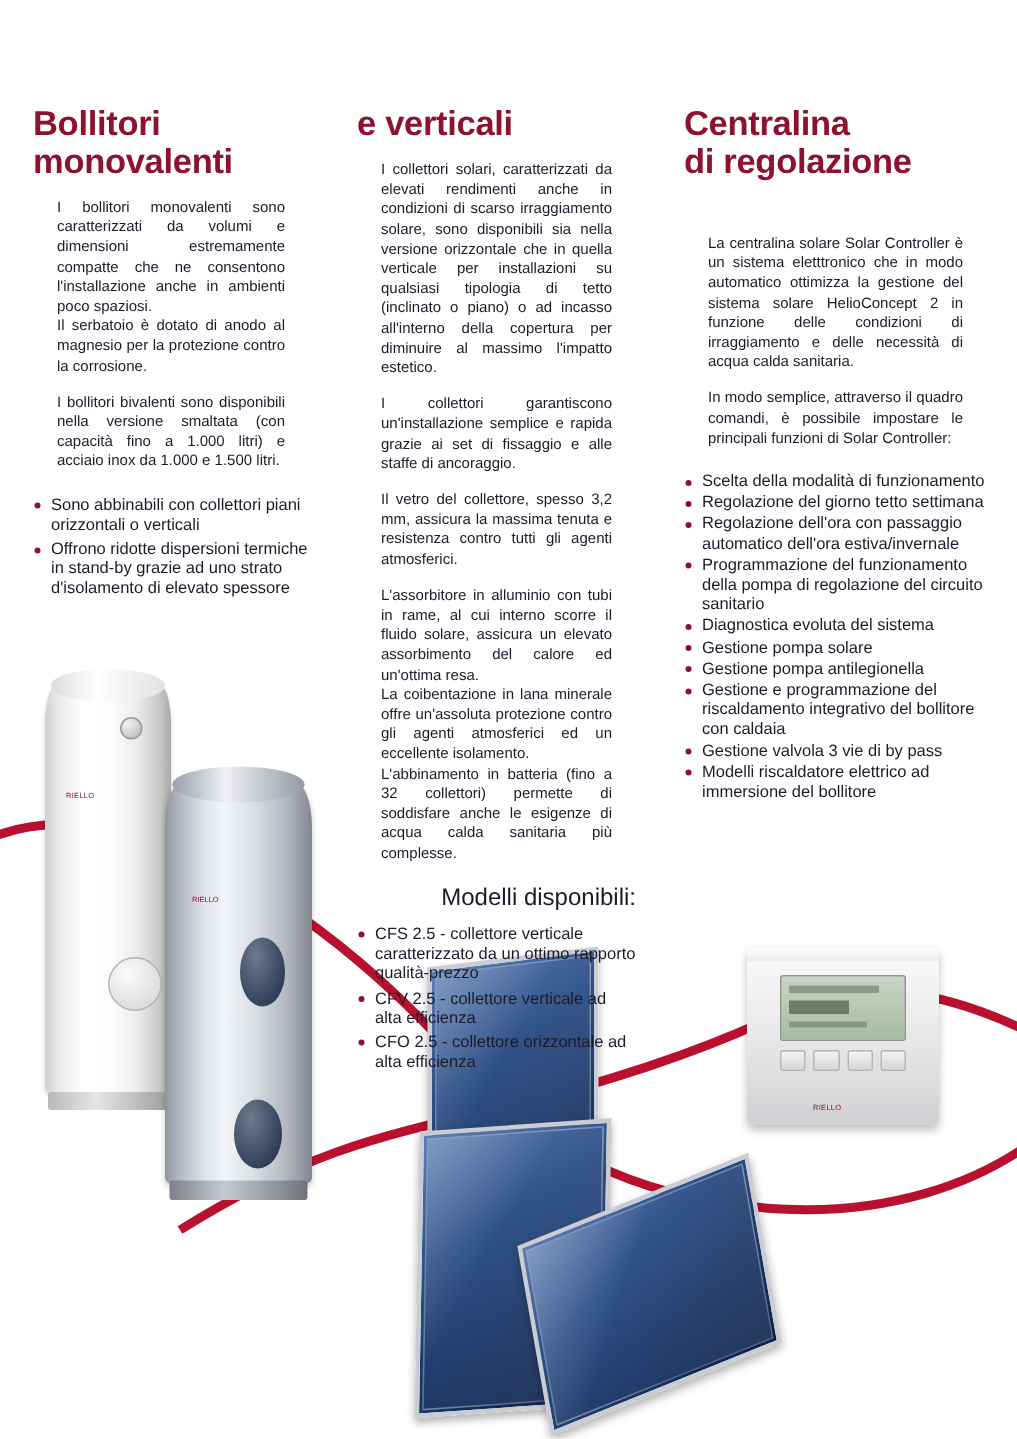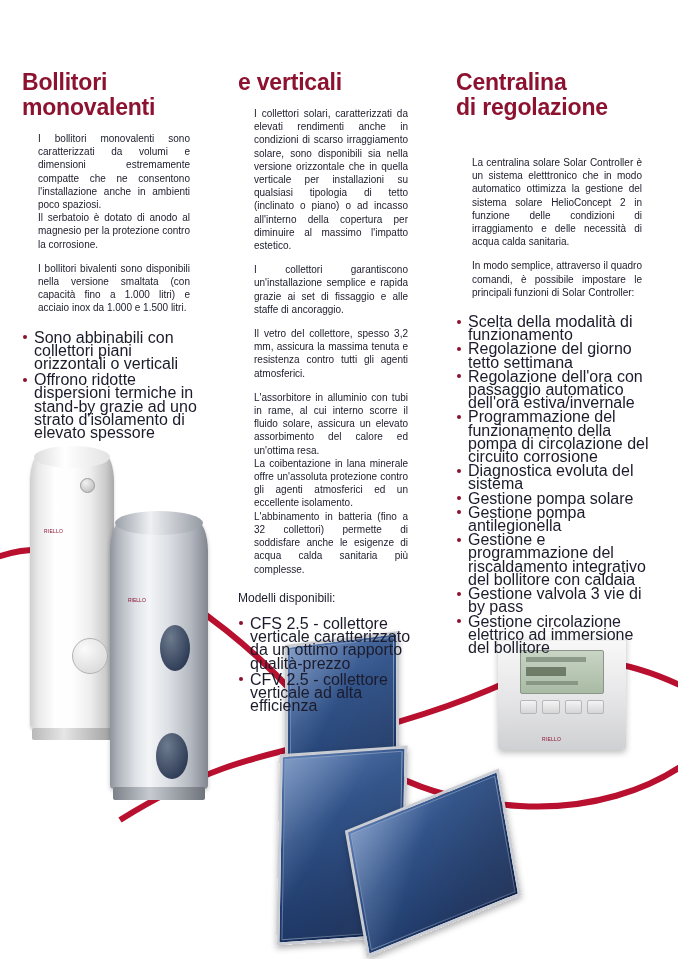--- a/index.html
+++ b/index.html
@@ -58,21 +58,21 @@
   }
   .body-text p { margin: 0 0 11px 0; }
   .body-text p:last-child { margin-bottom: 0; }
 
   .gap-top { margin-top: 12px; }
 
   ul.bullets {
     list-style: none;
     margin: 12px 0 0 0;
     padding: 0;
-    font-size: 16px;
+    font-size: 11px;
     line-height: 13.2px;
     color: #1b1b2b;
   }
   ul.bullets li {
     position: relative;
     padding-left: 12px;
     margin-bottom: 3px;
   }
   ul.bullets li::before {
     content: "";
@@ -80,24 +80,25 @@
     left: 1px;
     top: 4.5px;
     width: 4px;
     height: 4px;
     border-radius: 50%;
     background: #8c1230;
   }
   ul.bullets.tight li { margin-bottom: 1px; }
 
   .sub-label {
-    font-size: 12px;
+    font-size: 16px;
     line-height: 13.2px;
     color: #1b1b2b;
     margin: 13px 0 0 0;
+    text-align: right;
   }
 
   
   .curve-svg {
     position: absolute;
     left: 0;
     top: 0;
     width: 678px;
     height: 959px;
     pointer-events: none;
@@ -395,40 +396,41 @@
       <div class="body-text gap-top">
         <p>I collettori solari, caratterizzati da elevati rendimenti anche in condizioni di scarso irraggiamento solare, sono disponibili sia nella versione orizzontale che in quella verticale per installazioni su qualsiasi tipologia di tetto (inclinato o piano) o ad incasso all'interno della copertura per diminuire al massimo l'impatto estetico.</p>
         <p>I collettori garantiscono un'installazione semplice e rapida grazie ai set di fissaggio e alle staffe di ancoraggio.</p>
         <p>Il vetro del collettore, spesso 3,2 mm, assicura la massima tenuta e resistenza contro tutti gli agenti atmosferici.</p>
         <p>L'assorbitore in alluminio con tubi in rame, al cui interno scorre il fluido solare, assicura un elevato assorbimento del calore ed un'ottima resa.<br>La coibentazione in lana minerale offre un'assoluta protezione contro gli agenti atmosferici ed un eccellente isolamento.<br>L'abbinamento in batteria (fino a 32 collettori) permette di soddisfare anche le esigenze di acqua calda sanitaria più complesse.</p>
       </div>
       <p class="sub-label">Modelli disponibili:</p>
       <ul class="bullets">
         <li>CFS 2.5 - collettore verticale caratterizzato da un ottimo rapporto qualità-prezzo</li>
         <li>CFV 2.5 - collettore verticale ad alta efficienza</li>
+        <li>CFO 2.5 - collettore orizzontale ad alta efficienza</li>
       </ul>
     </div>
 
     <div class="col col-3">
       <h1 class="heading">
         <span class="ln">Centralina</span>
         <span class="ln">di regolazione</span>
       </h1>
       <div class="body-text gap-top" style="margin-top:36px">
         <p>La centralina solare Solar Controller è un sistema eletttronico che in modo automatico ottimizza la gestione del sistema solare HelioConcept 2 in funzione delle condizioni di irraggiamento e delle necessità di acqua calda sanitaria.</p>
         <p>In modo semplice, attraverso il quadro comandi, è possibile impostare le principali funzioni di Solar Controller:</p>
       </div>
       <ul class="bullets tight">
         <li>Scelta della modalità di funzionamento</li>
         <li>Regolazione del giorno tetto settimana</li>
         <li>Regolazione dell'ora con passaggio automatico dell'ora estiva/invernale</li>
-        <li>Programmazione del funzionamento della pompa di circolazione del circuito corrosione</li>
+        <li>Programmazione del funzionamento della pompa di regolazione del circuito sanitario</li>
         <li>Diagnostica evoluta del sistema</li>
         <li>Gestione pompa solare</li>
         <li>Gestione pompa antilegionella</li>
         <li>Gestione e programmazione del riscaldamento integrativo del bollitore con caldaia</li>
         <li>Gestione valvola 3 vie di by pass</li>
-        <li>Gestione circolazione elettrico ad immersione del bollitore</li>
+        <li>Modelli riscaldatore elettrico ad immersione del bollitore</li>
       </ul>
     </div>
 
   </div>
 </div>
 
 </body></html>

